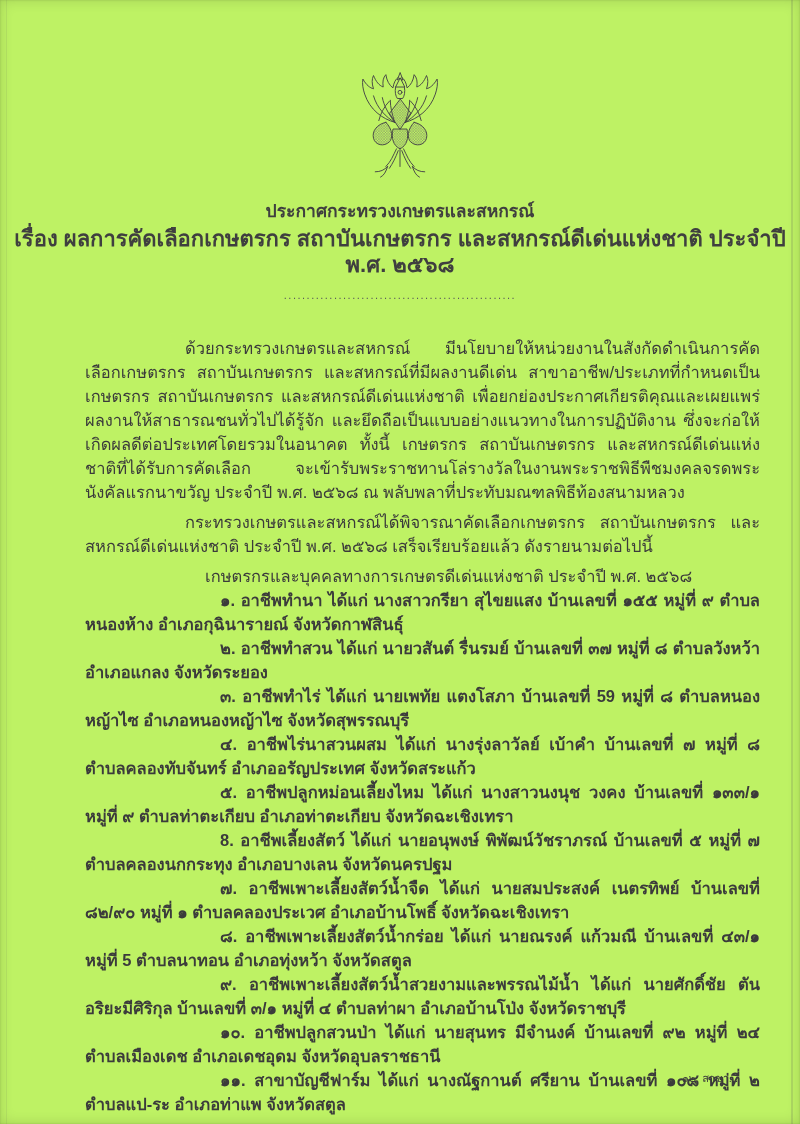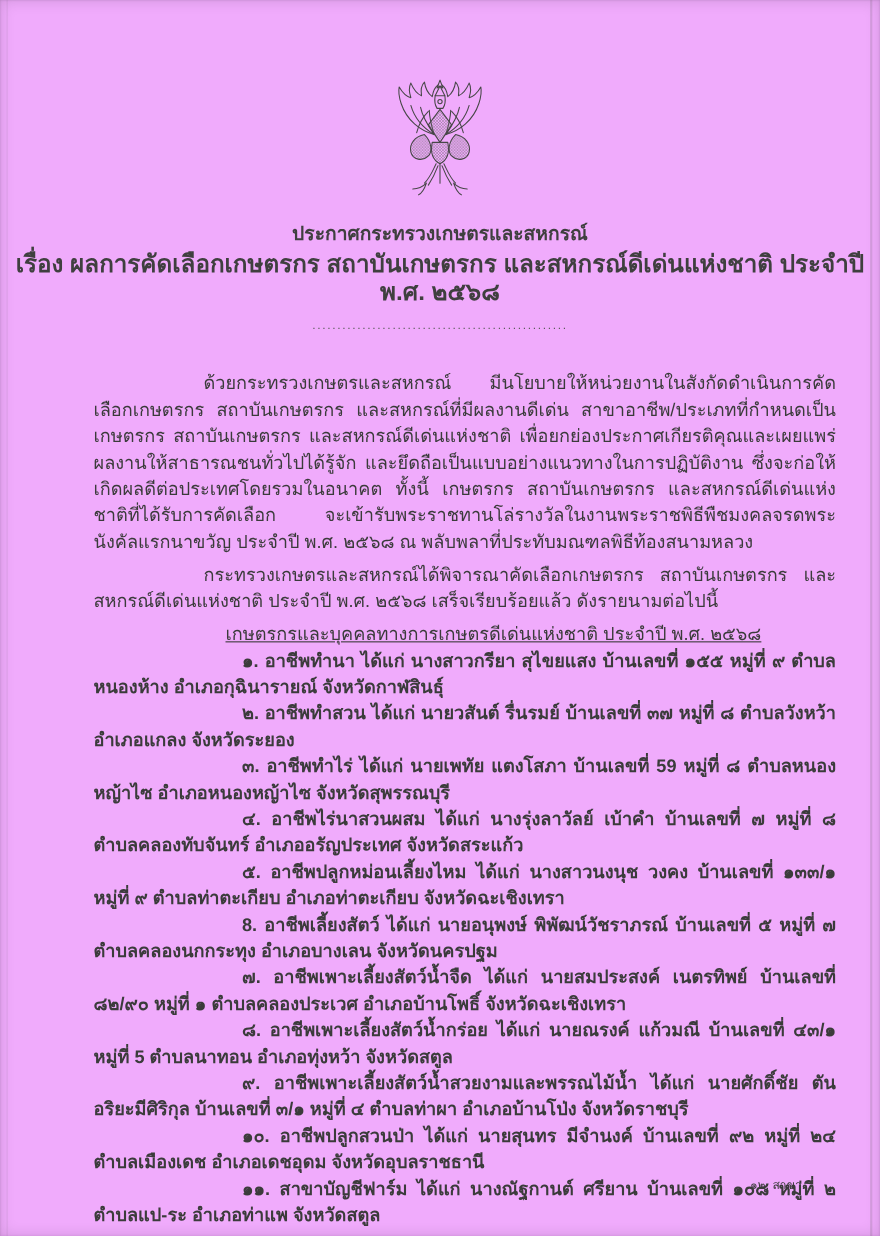--- a/index.html
+++ b/index.html
@@ -1,20 +1,20 @@
 <!DOCTYPE html>
 <html lang="th"><head>
 <meta charset="utf-8">
 <style>
   html,body{margin:0;padding:0;background:#ffffff;}
   .page{
     position:relative;
     width:800px;height:1124px;
     margin:0 auto;
-    background:#f0abfc;
+    background:#bef264;
     color:#3b3b3b;
     font-family:"Liberation Sans","DejaVu Sans",sans-serif;
     box-shadow:inset 0 0 14px rgba(0,0,0,0.14), inset 0 0 2px rgba(0,0,0,0.18);
     overflow:hidden;
   }
   
   .page::before{
     content:"";position:absolute;top:0;bottom:0;right:7px;width:2px;
     background:rgba(90,90,90,0.18);
   }
@@ -39,21 +39,21 @@
     margin:34px 40px 0 85px;
     font-size:16.5px;line-height:24px;
   }
   .para{
     margin:0 0 6px 0;
     text-indent:100px;
     text-align:justify;
   }
   .section-heading{
     margin:0 0 0 120px;
-    font-size:16.5px;line-height:24px;font-weight:normal;text-decoration:underline;
+    font-size:16.5px;line-height:24px;font-weight:normal;
   }
   .award-item{
     margin:0;
     text-indent:135px;
     text-align:justify;
     font-weight:bold;
   }
   .continuation-note{
     position:absolute;
     bottom:34px;right:62px;

